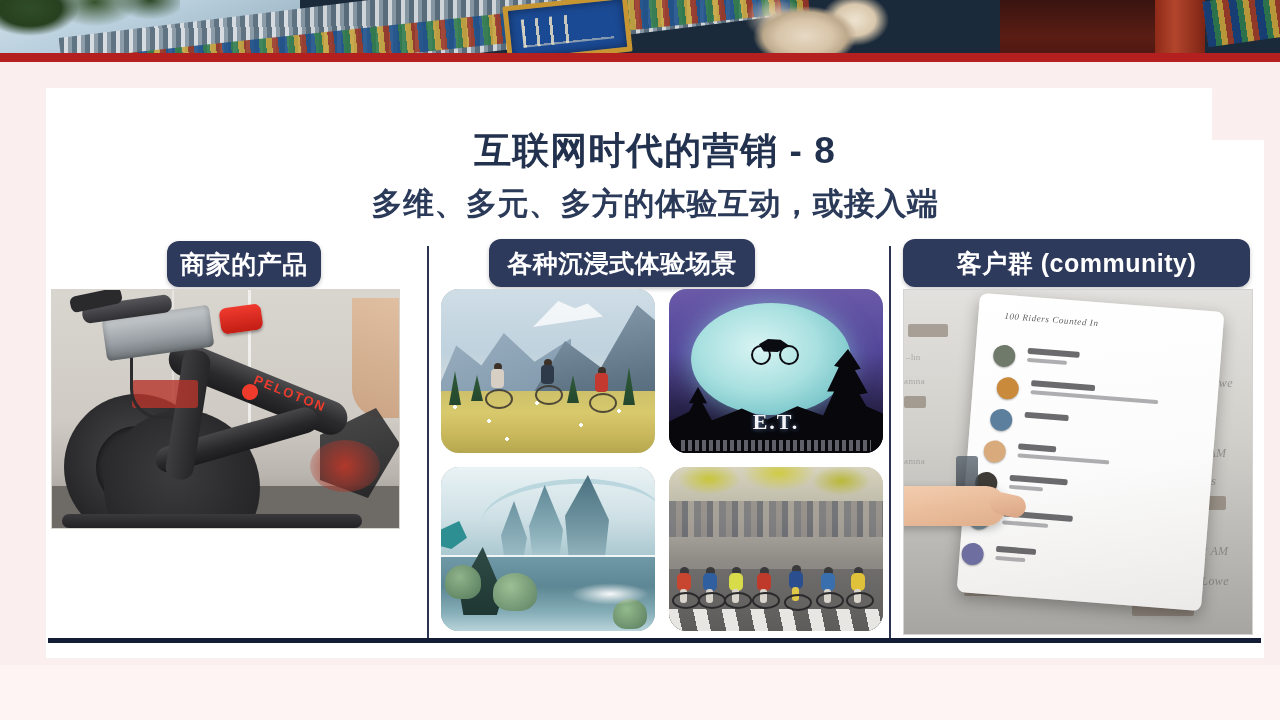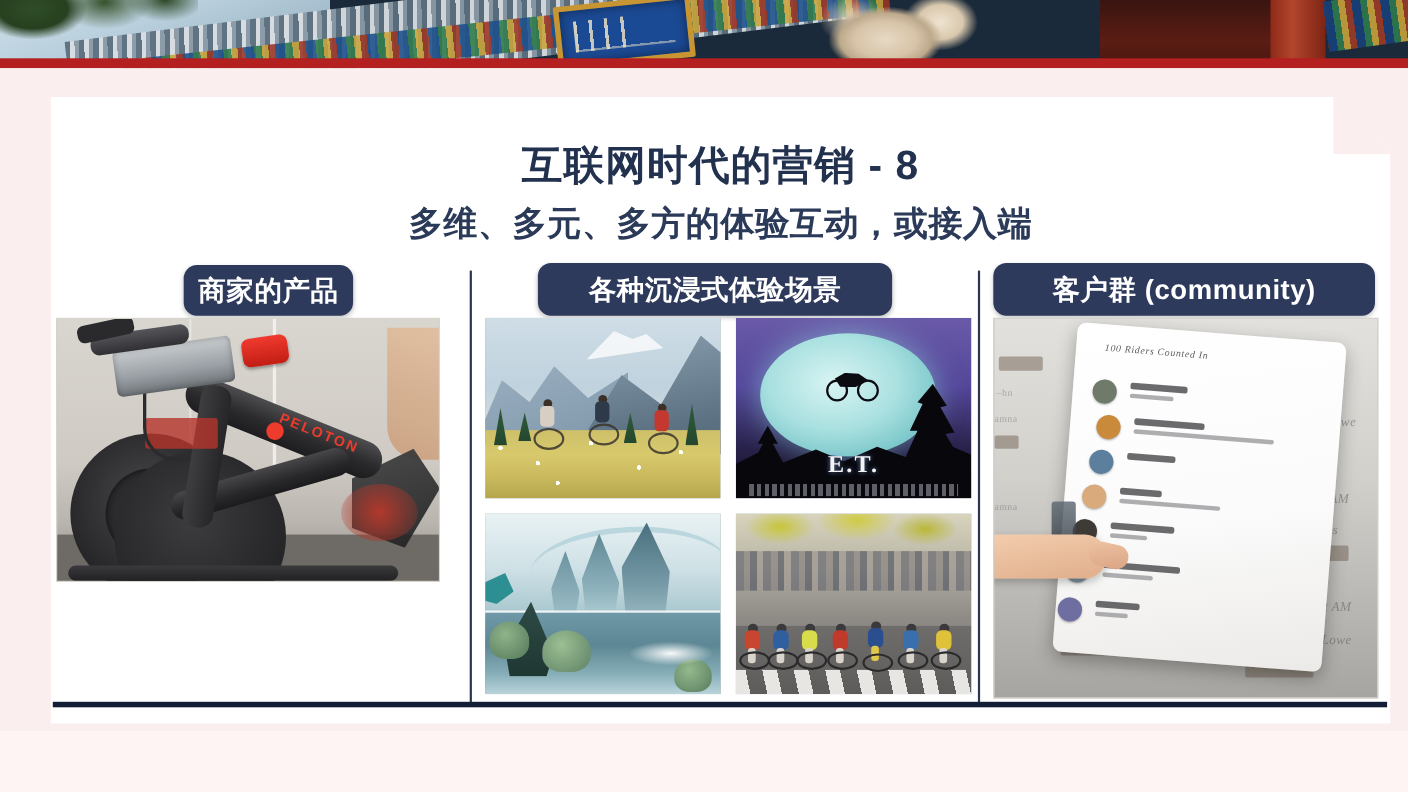--- a/index.html
+++ b/index.html
@@ -67,21 +67,21 @@
   .divider{position:absolute;width:2px;background:#2b3450;top:246px;height:394px;}
   .divider.d1{left:427px;}
   .divider.d2{left:889px;}
   .bottom-rule{position:absolute;left:48px;top:638px;width:1213px;height:5px;background:#141d36;}
 
   
   .pill{position:absolute;background:#2e3a5c;color:#ffffff;border-radius:12px;
     font-size:25px;font-weight:bold;display:flex;align-items:center;justify-content:center;
     box-shadow:0 2px 4px rgba(0,0,0,.22);letter-spacing:.5px;white-space:nowrap;}
   .pill.p1{left:127px;top:241px;width:154px;height:46px;margin-left:40px;}
-  .pill.p2{left:489px;top:239px;width:322px;height:48px;}
+  .pill.p2{left:489px;top:239px;width:266px;height:48px;}
   .pill.p3{left:903px;top:239px;width:347px;height:48px;}
 
   
   .img-peloton{position:absolute;left:51px;top:289px;width:347px;height:238px;overflow:hidden;
     background:#cfcac3;border:1px solid #d8d4ce;}
   .pel-wall{position:absolute;left:0;top:0;width:347px;height:238px;
     background:linear-gradient(180deg,#d9d5cf 0%,#cfcbc4 55%,#b9b4ad 78%,#8f8a84 100%);}
   .pel-wall-line{position:absolute;left:196px;top:0;width:3px;height:150px;background:rgba(255,255,255,.65);}
   .pel-wall-line2{position:absolute;left:120px;top:0;width:2px;height:110px;background:rgba(255,255,255,.4);}
   .pel-floor{position:absolute;left:0;top:196px;width:347px;height:42px;background:#6e6a66;}
@@ -128,21 +128,21 @@
   .pel-base{position:absolute;left:10px;top:224px;width:300px;height:14px;border-radius:7px;
     background:linear-gradient(180deg,#3a3a3c,#222224);}
 
   .caption{position:absolute;left:51px;top:545px;width:347px;text-align:center;
     color:#2e3350;font-size:25px;line-height:1.32;letter-spacing:1px;}
   .caption .l2{display:block;font-size:24px;}
 
   
   .grid{position:absolute;left:441px;top:289px;width:442px;height:343px;
     display:grid;grid-template-columns:214px 214px;grid-template-rows:164px 164px;gap:14px;}
-  .cell{position:relative;overflow:hidden;background:#9aa;}
+  .cell{position:relative;overflow:hidden;background:#9aa;border-radius:18px;}
 
   
   .mtb-sky{position:absolute;inset:0;background:linear-gradient(180deg,#cfdde6 0%,#bfd2de 38%,#cfd9dd 55%,#ffffff 62%);}
   .mtb-far{position:absolute;left:-10px;top:26px;width:140px;height:90px;
     background:linear-gradient(160deg,#9fb4c4,#7e96aa);
     clip-path:polygon(0 100%,18% 34%,36% 56%,52% 20%,74% 52%,100% 26%,100% 100%);}
   .mtb-near{position:absolute;left:80px;top:4px;width:200px;height:120px;
     background:linear-gradient(170deg,#8fa3b4,#5d7384 70%,#4e6475);
     clip-path:polygon(0 100%,22% 40%,40% 62%,58% 10%,82% 44%,100% 18%,100% 100%);}
   .mtb-snow{position:absolute;left:92px;top:12px;width:70px;height:26px;

